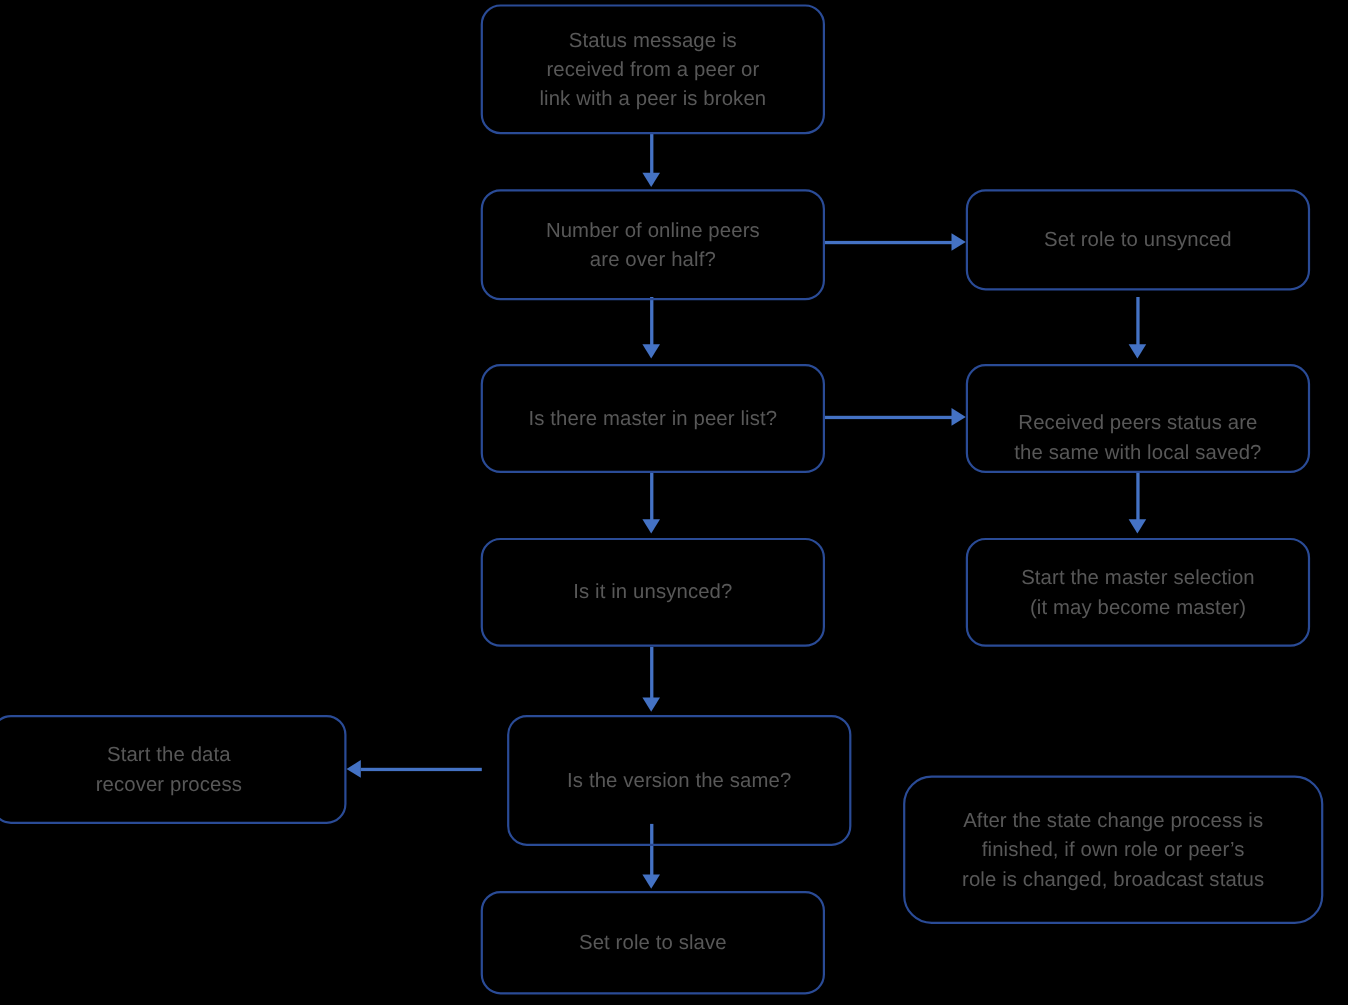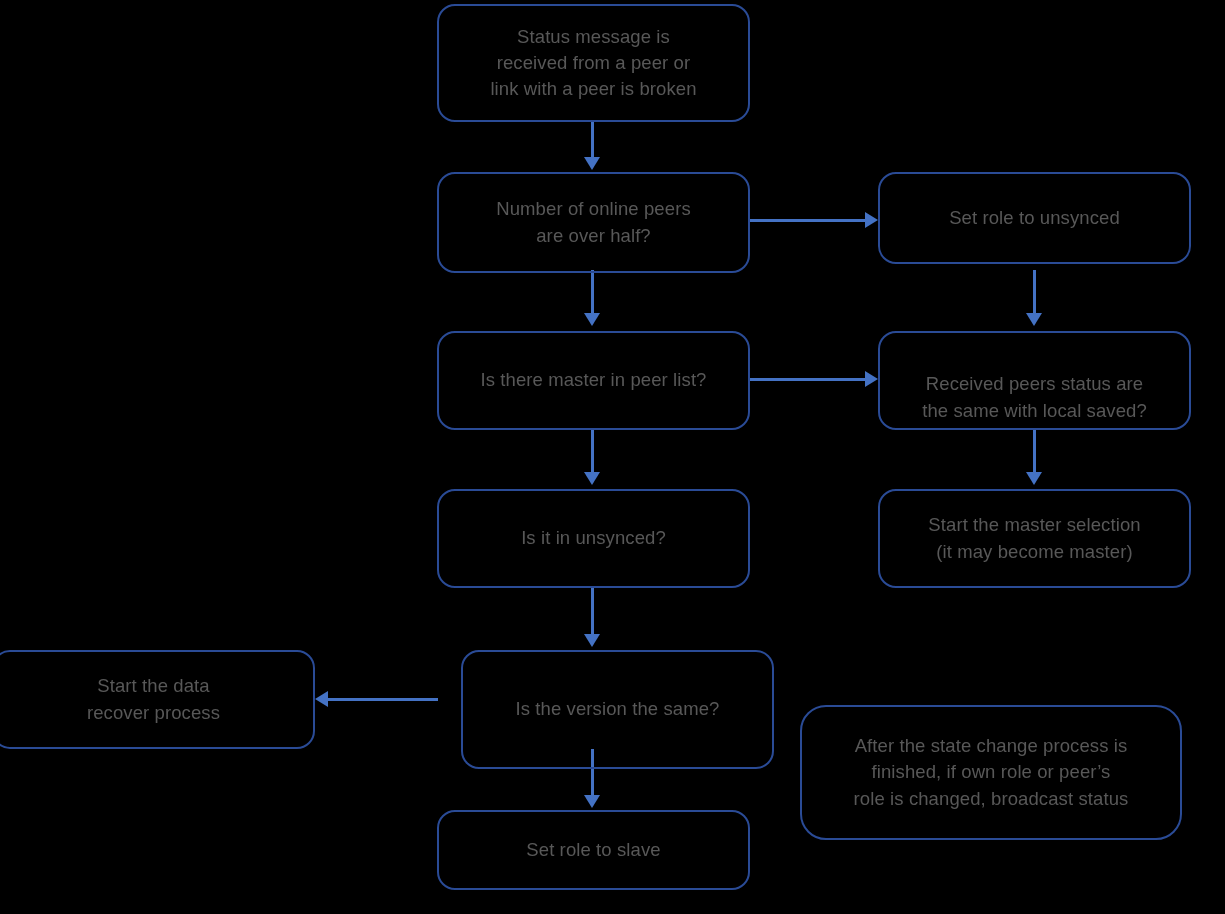--- a/index.html
+++ b/index.html
@@ -136,23 +136,23 @@
 
   <div class="node" style="left:437px; top:650px; width:313px; height:119px;margin-left:24px;">
     <span class="label">Is the version the same?</span>
   </div>
 
   <div class="node" style="left:-8px; top:650px; width:323px; height:99px;">
     <span class="label">Start the data
 recover process</span>
   </div>
 
-  <div class="node" style="left:437px; top:810px; width:313px; height:80px;">
+  <div class="node" style="left:437px; top:810px; width:313px; height:94px;">
     <span class="label">Set role to slave</span>
   </div>
 
-  <div class="node note" style="left:800px; top:705px; width:382px; height:135px;">
+  <div class="node note" style="left:821px; top:705px; width:382px; height:135px;">
     <span class="label">After the state change process is
 finished, if own role or peer’s
 role is changed, broadcast status</span>
   </div>
 
 </div>
 
 </body></html>

